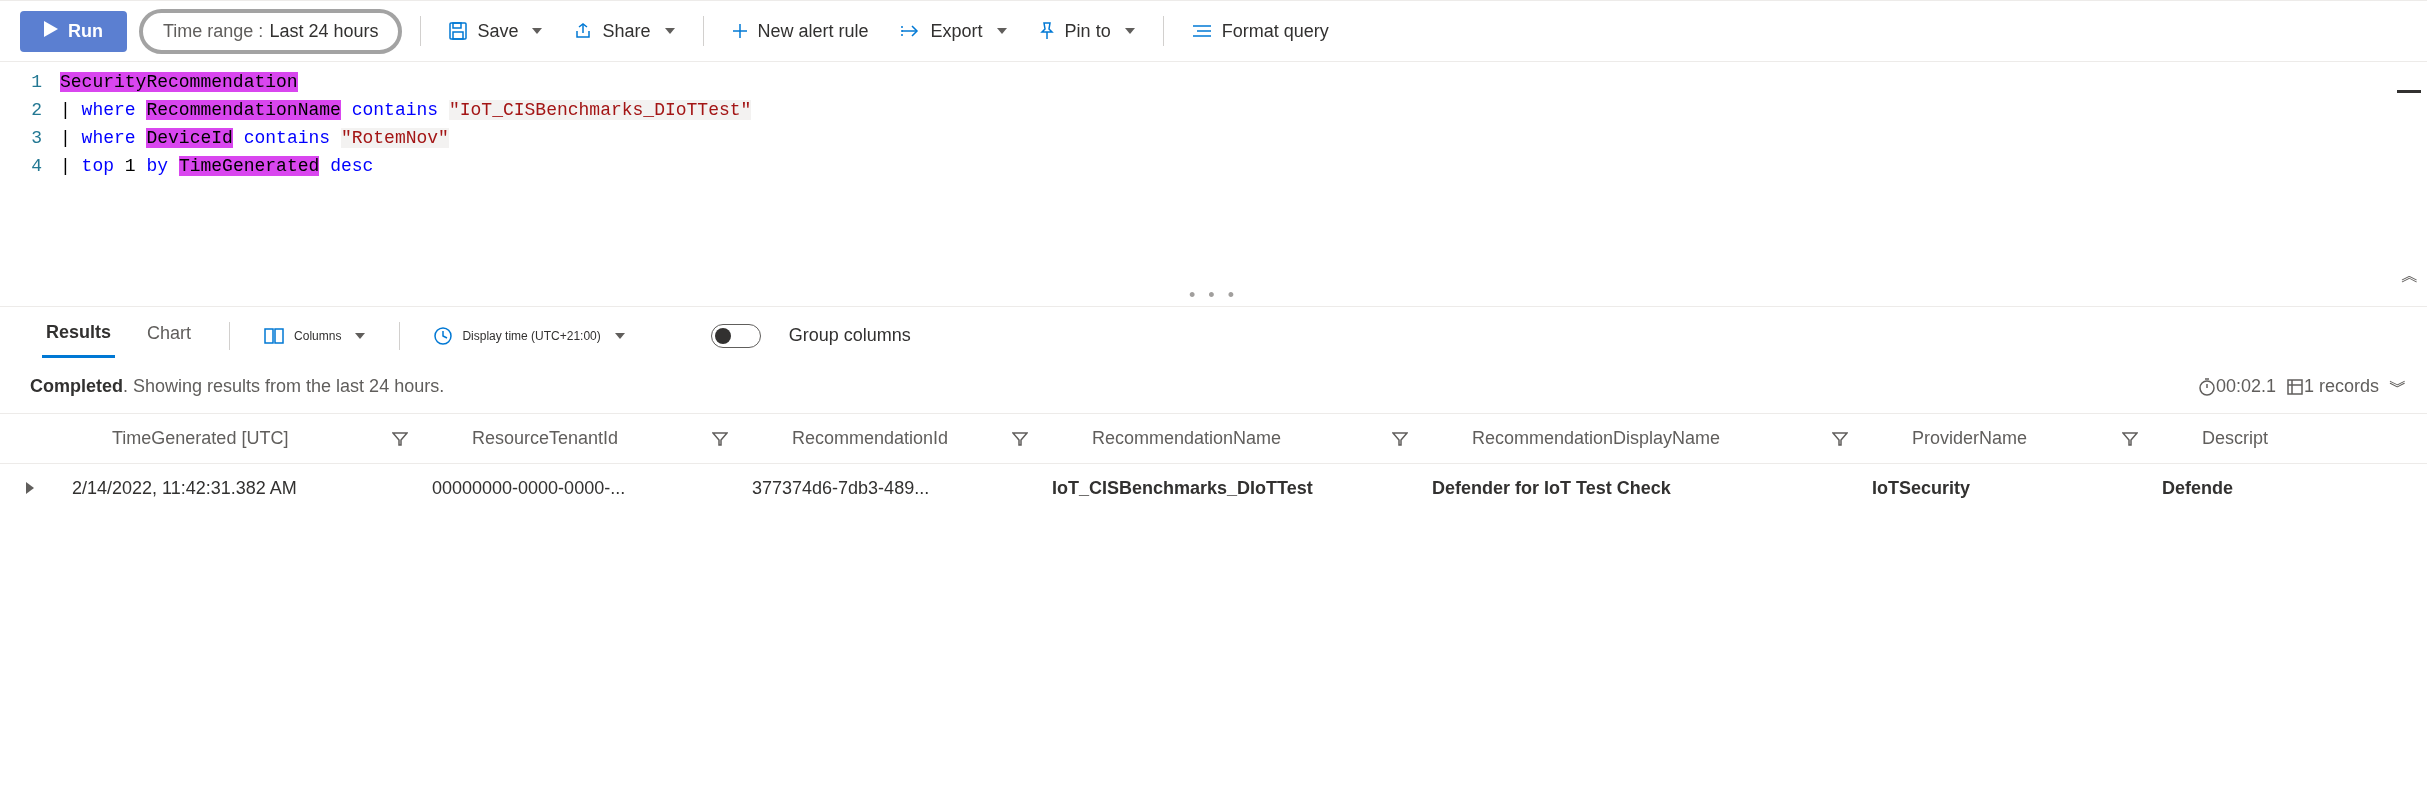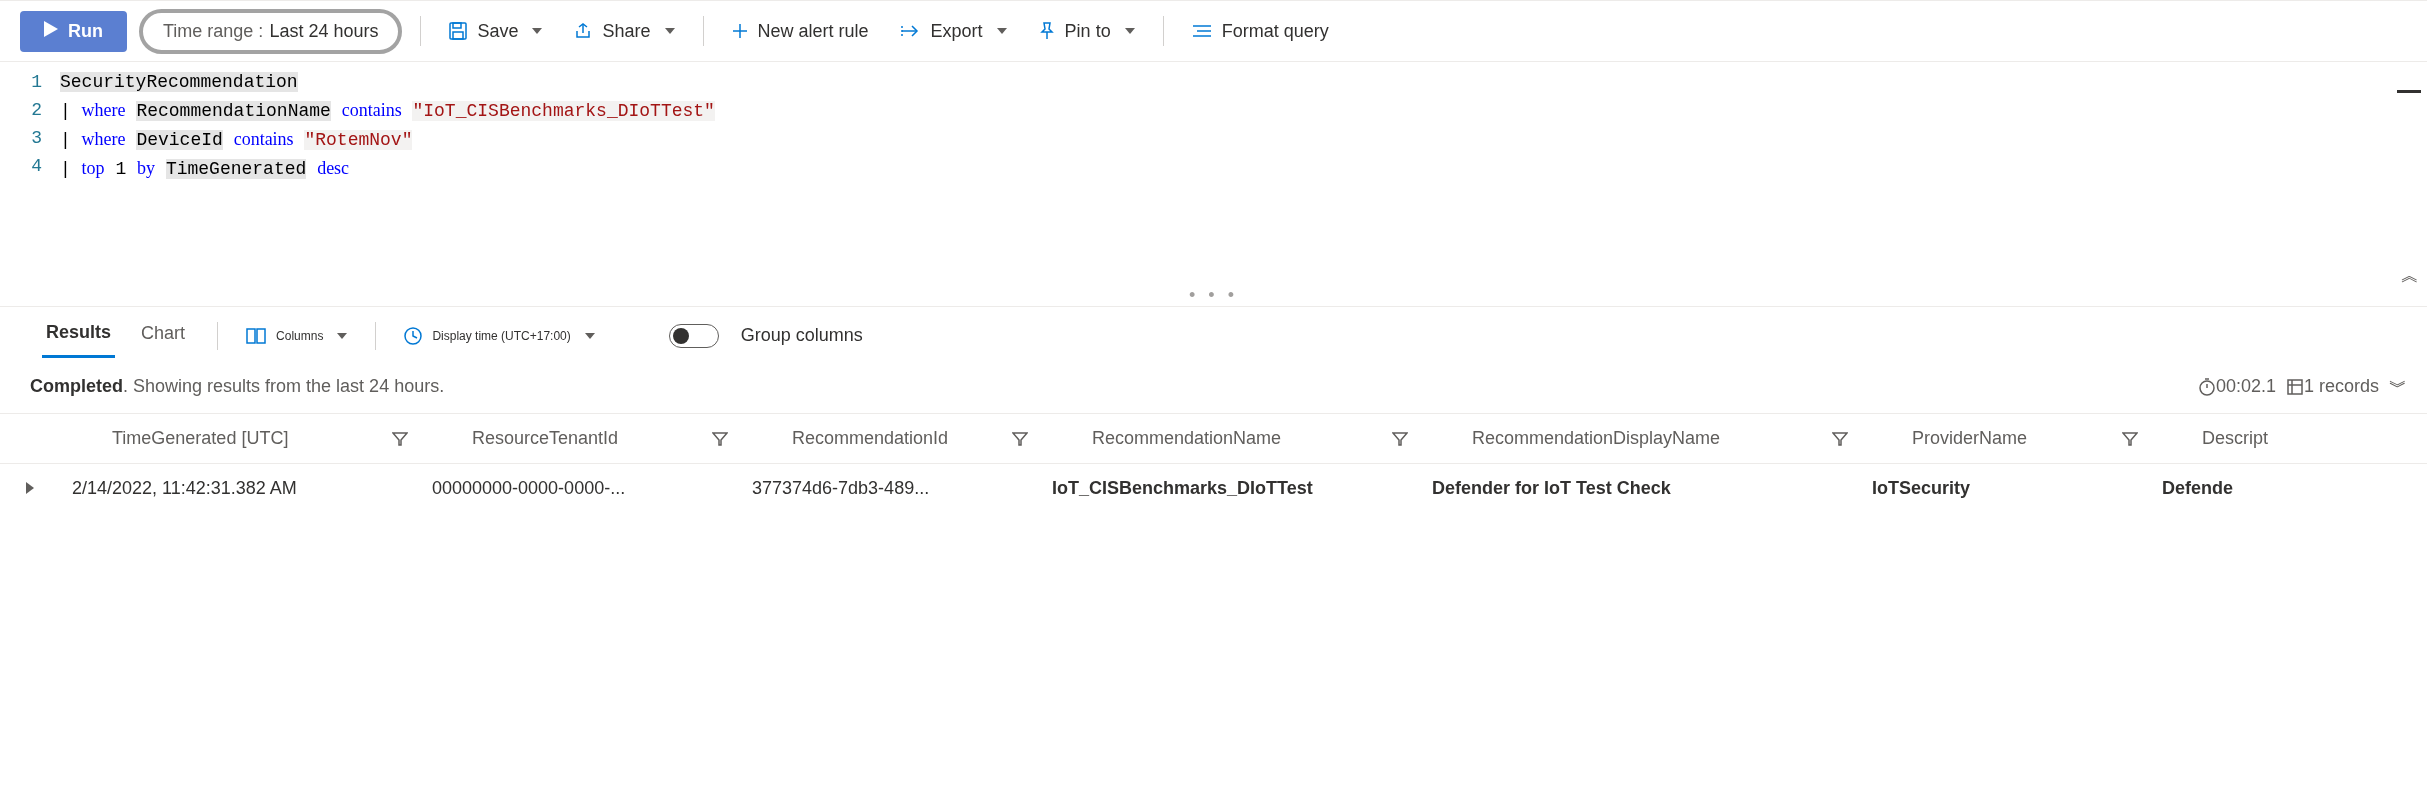--- a/index.html
+++ b/index.html
@@ -83,22 +83,22 @@
       line-height: 28px;
       user-select: none;
     }
     .code {
       font-family: Consolas, "Courier New", monospace;
       font-size: 18px;
       line-height: 28px;
       flex: 1;
       white-space: pre;
     }
-    .kw { color: #0000ff; font-family: Liberation Serif, serif; }
-    .id { color: #000000; background: #e5e5e5;}
+    .kw { color: #0000ff; }
+    .id { color: #000000; background: #d946ef;}
     .str { color: #a31515; background:#f3f2f1;}
     .plain { color: #000000; }
     .minus-widget {
       position: absolute;
       right: 6px;
       top: 28px;
       width: 24px;
       height: 3px;
       background: #323130;
     }
@@ -117,21 +117,21 @@
       height: 14px;
       font-size: 18px;
       line-height: 6px;
     }
     
     
     .results-bar {
       display: flex;
       align-items: center;
       padding: 4px 20px 0 42px;
-      gap: 22px;
+      gap: 28px;
       border-top: 1px solid #edebe9;
       height: 54px;
     }
     .tab {
       font-size: 18px;
       padding: 8px 4px 12px 4px;
       color: #605e5c;
       cursor: pointer;
     }
     .tab.active {
@@ -324,21 +324,21 @@
     <span class="chevron-down"></span>
   </button>
   <div class="toolbar-divider"></div>
   <button class="display-time-btn">
     <span class="icon">
       <svg width="18" height="18" viewBox="0 0 18 18" fill="none" stroke="#0078d4" stroke-width="1.5">
           <circle cx="9" cy="9" r="8"></circle>
           <polyline points="9,4 9,9 13,11"></polyline>
         </svg>
     </span>
-    <span>Display time (UTC+17:00)</span>
+    <span>Display time (UTC+21:00)</span>
     <span class="chevron-down"></span>
   </button>
   <div style="width:30px"></div>
   <div class="toggle">
     <div class="knob"></div>
   </div>
   <span class="group-cols-label">Group columns</span>
 </div>
 
 <div class="status-line">

